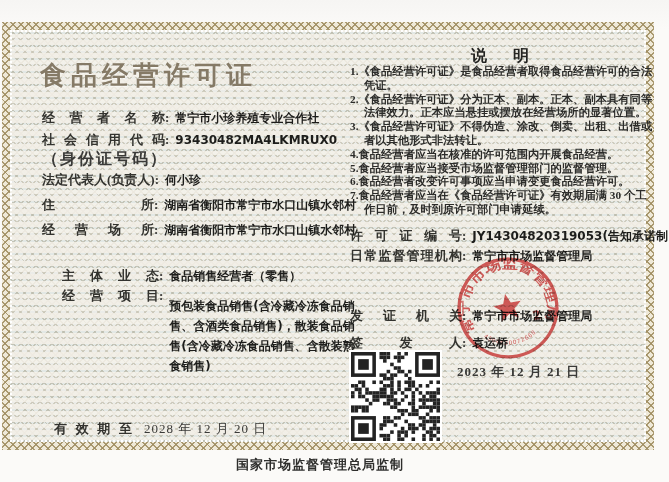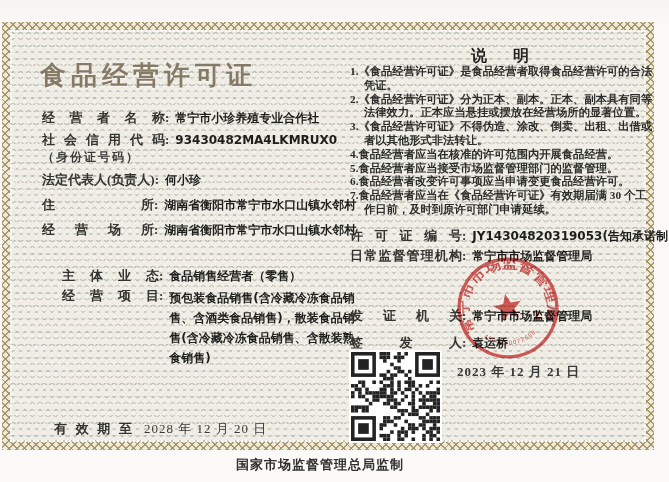--- a/index.html
+++ b/index.html
@@ -33,23 +33,23 @@
   }
   
   .row{position:absolute; left:30px; white-space:nowrap; font-size:13px; line-height:16px;}
   .lbl{display:inline-block; text-align:justify; text-align-last:justify; color:#33332f; font-weight:600; vertical-align:top;}
   .w123{width:123px;}
   .w112{width:112px;}
   .w97{width:97px;margin-left:20px;}
   .w78{width:78px;margin-left:12px;}
   .auto{width:auto; text-align:left; text-align-last:left; letter-spacing:0;}
   .colon{font-weight:600; margin-right:6px;}
-  .val{font-family:"DejaVu Sans","Liberation Sans",sans-serif; font-weight:700; font-size:12px; color:#1d1d1b; vertical-align:top;}
+  .val{font-family:"DejaVu Sans","Liberation Sans",sans-serif; font-weight:700; font-size:12px; color:#1d1d1b; vertical-align:top;margin-top:8px;}
   .wrapval{display:inline-block; width:188px; white-space:normal; line-height:20px;}
-  .subnote{position:absolute; left:30px; font-size:12px; font-weight:600; letter-spacing:2px;}
+  .subnote{position:absolute; left:30px; font-size:16px; font-weight:600; letter-spacing:2px;}
   
   .rrow{position:absolute; left:338px; white-space:nowrap; font-size:13px; line-height:16px;}
   .rlbl{display:inline-block; width:112px; text-align:justify; text-align-last:justify; font-weight:600; color:#33332f; vertical-align:top;}
   .notes-title{
     position:absolute; left:338px; top:6px; width:300px; text-align:center;
     font-size:16px; font-weight:700; letter-spacing:26px; text-indent:26px; color:#242422;margin-top:8px;
   }
   .notes{
     position:absolute; left:338px; top:33px; width:306px;
     font-size:11.3px; line-height:13.8px; font-weight:600; color:#2c2c2a;

